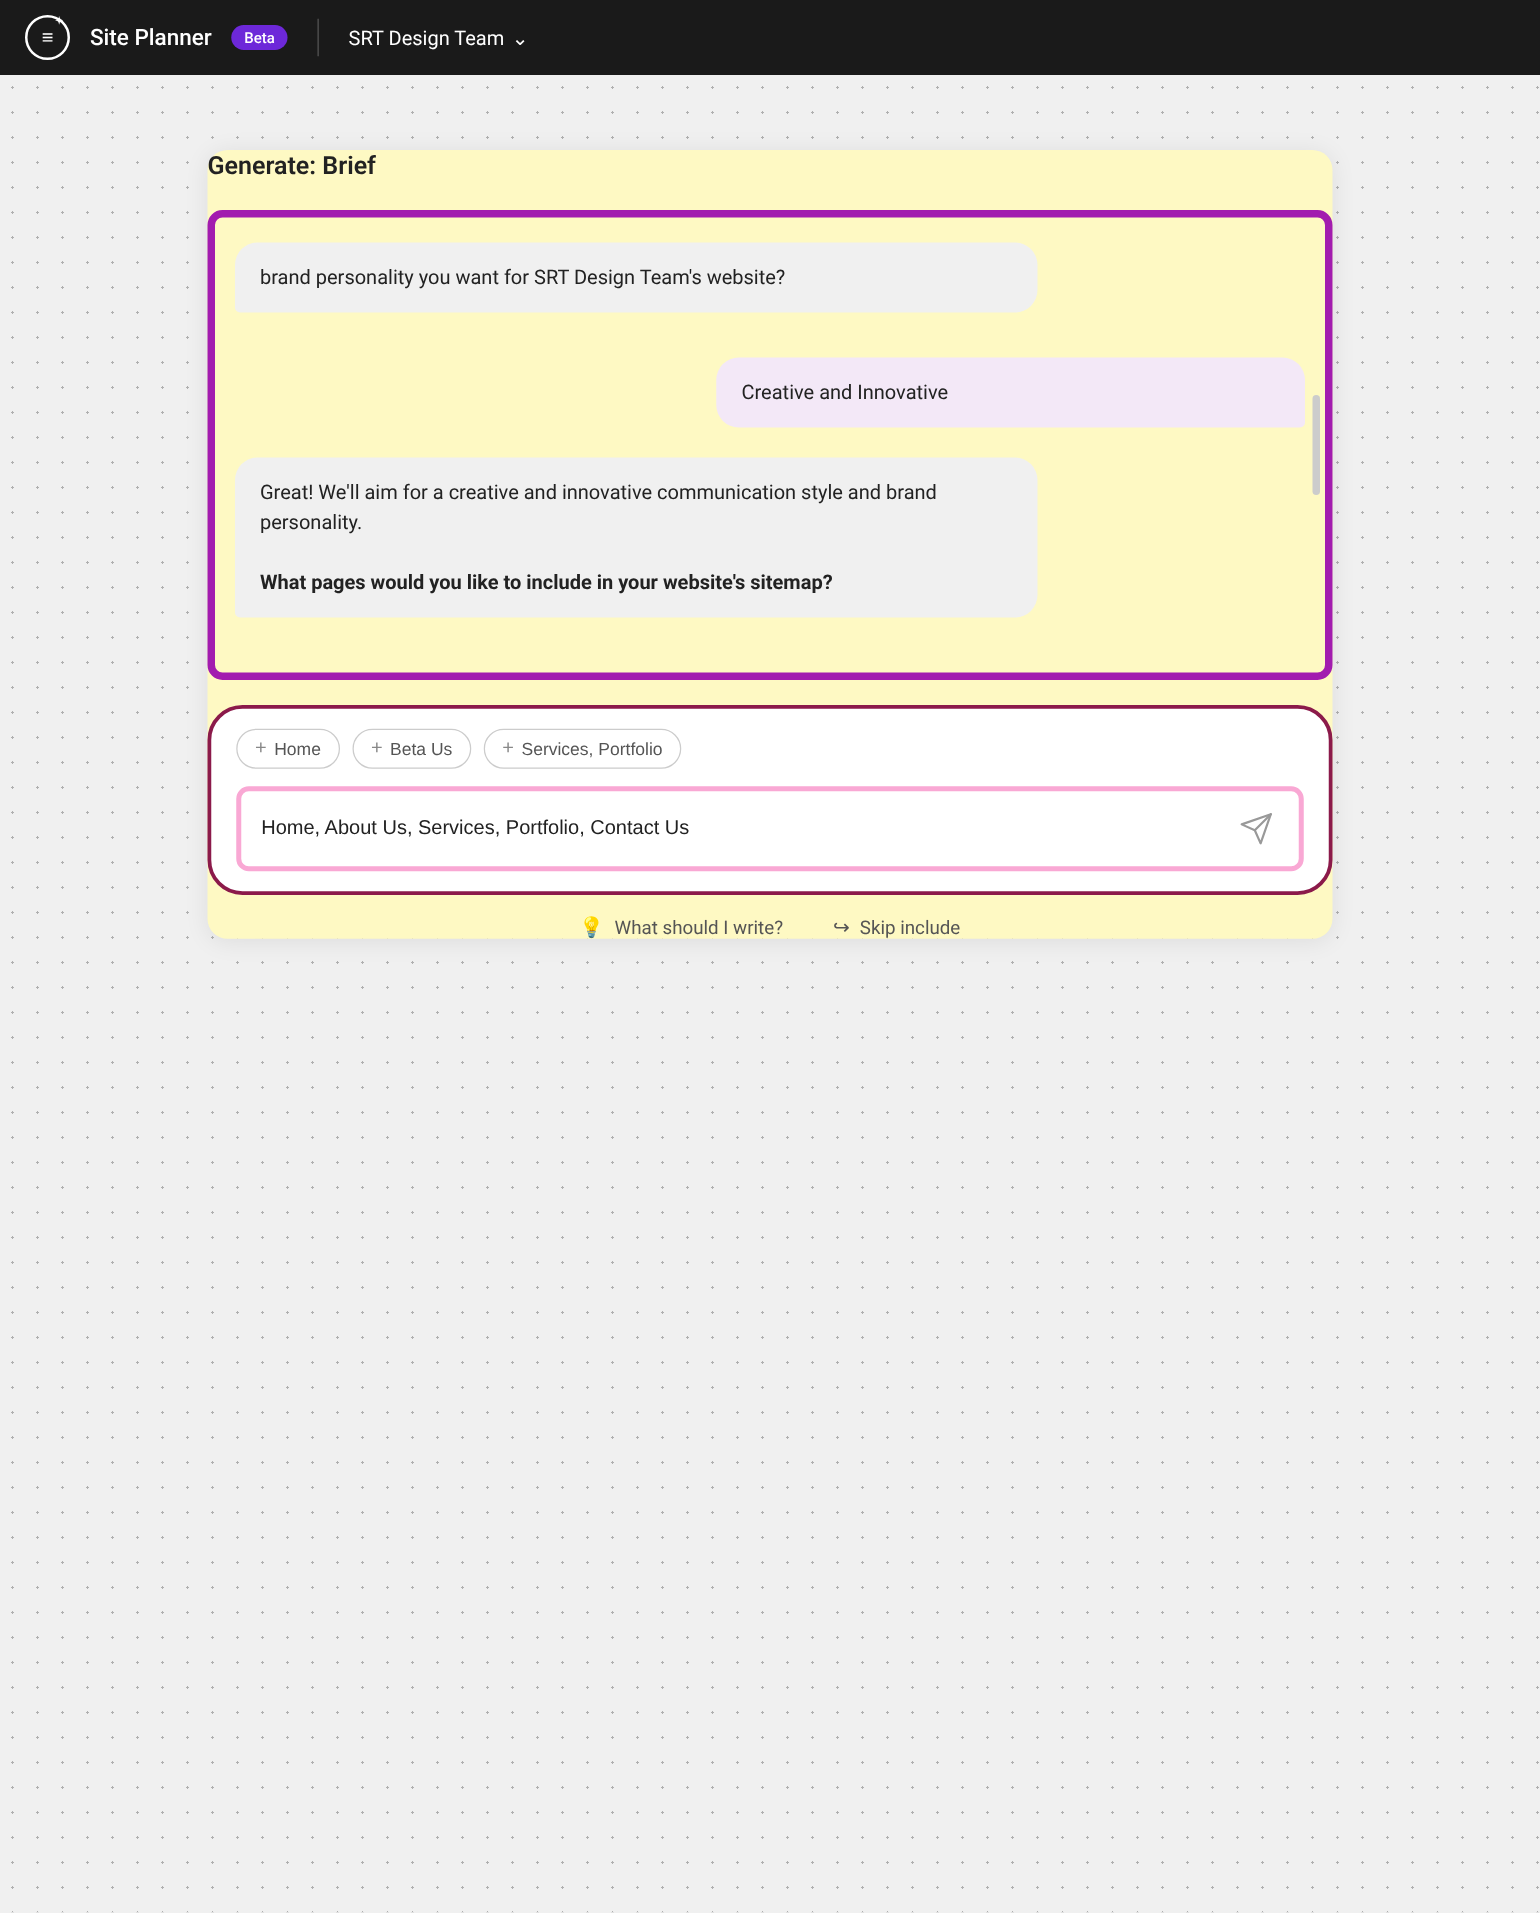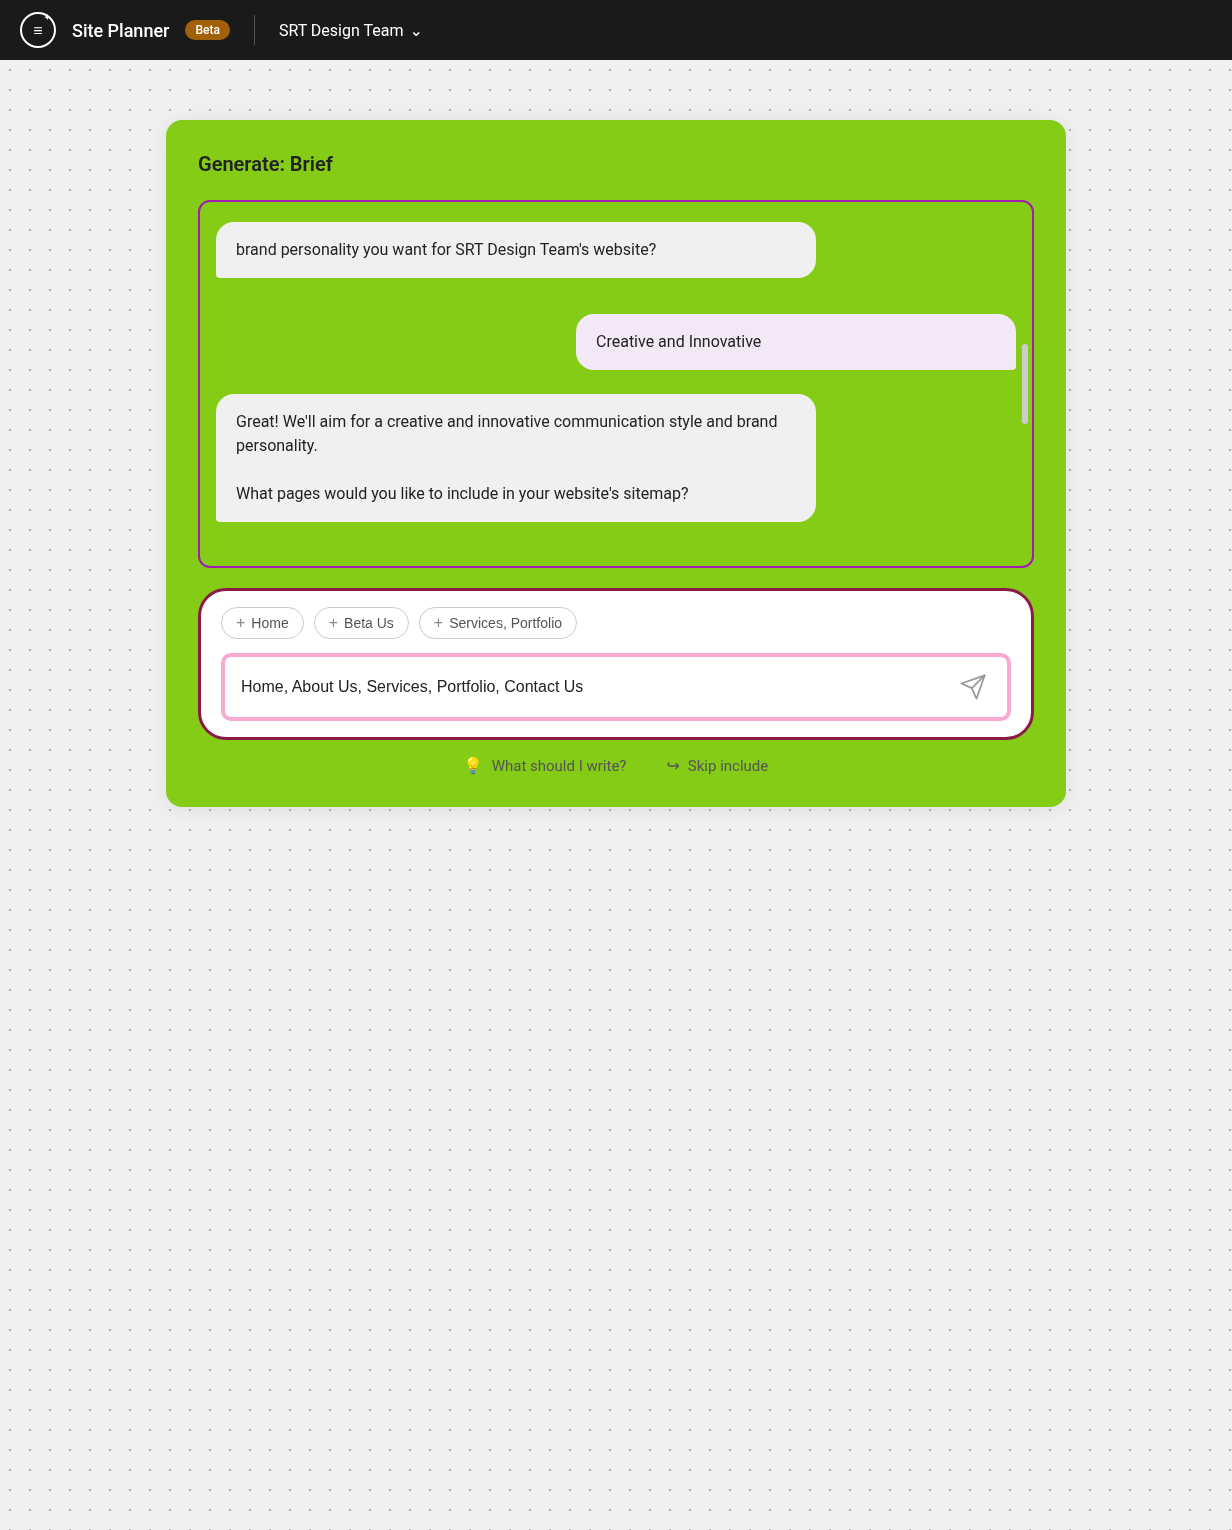--- a/index.html
+++ b/index.html
@@ -71,21 +71,21 @@
       color: white;
     }
 
     .navbar-title {
       color: white;
       font-size: 18px;
       font-weight: 500;
     }
 
     .navbar-beta {
-      background-color: #a16207;
+      background-color: #6d28d9;
       color: white;
       font-size: 12px;
       padding: 3px 10px;
       border-radius: 12px;
       font-weight: 500;
     }
 
     .navbar-divider {
       width: 1px;
       height: 30px;
@@ -107,38 +107,37 @@
       z-index: 1;
       display: flex;
       justify-content: center;
       align-items: flex-start;
       padding: 60px 40px;
       height: calc(1530px - 60px);
     }
 
     
     .card {
-      background-color: #84cc16;
+      background-color: #fef9c3;
       border-radius: 16px;
       width: 900px;
-      padding: 32px;
       box-shadow: 0 2px 20px rgba(0,0,0,0.08);
       position: relative;
     }
 
     .card-title {
       font-size: 20px;
       font-weight: 600;
       color: #222;
       margin-bottom: 24px;
     }
 
     
     .chat-area {
-      border: 2px solid #a21caf;
+      border: 6px solid #a21caf;
       border-radius: 12px;
       padding: 20px 16px;
       margin-bottom: 20px;
       max-height: 520px;
       overflow-y: auto;
       position: relative;
     }
 
     .scroll-bar {
       position: absolute;
@@ -171,21 +170,21 @@
       max-width: 55%;
       margin-left: auto;
       margin-bottom: 24px;
       font-size: 16px;
       line-height: 1.5;
       color: #222;
       margin-top: 36px;
     }
 
     .message-bold {
-      font-weight: 400;
+      font-weight: 700;
     }
 
     
     .input-section {
       border: 3px solid #8b1a4a;
       border-radius: 28px;
       padding: 16px 20px;
       background: white;
       margin-bottom: 16px;
     }

